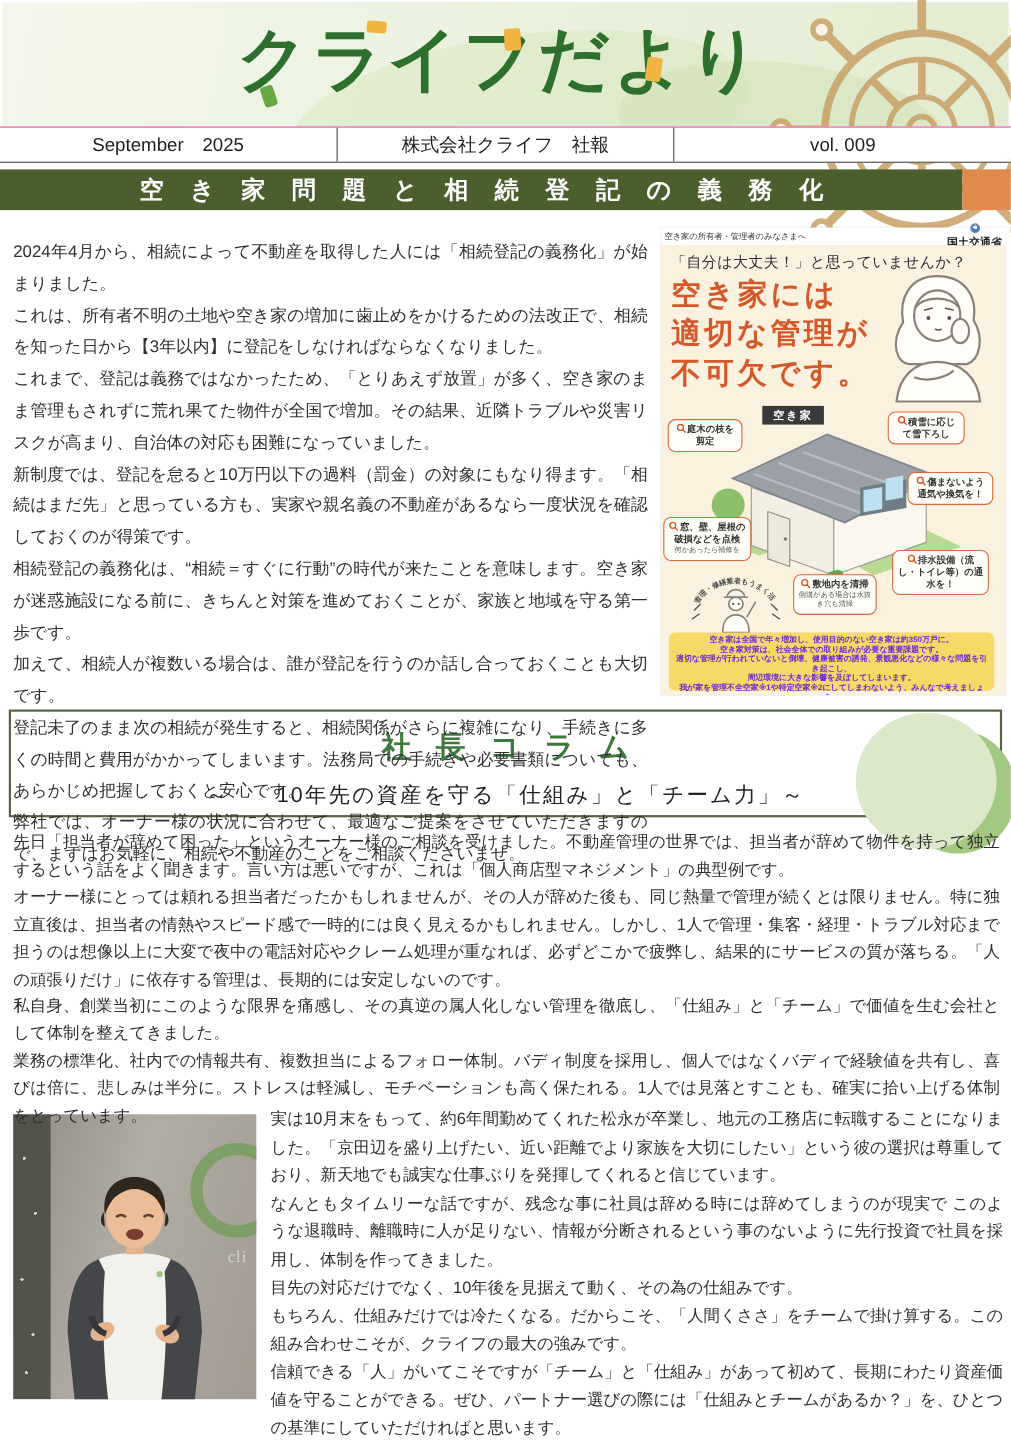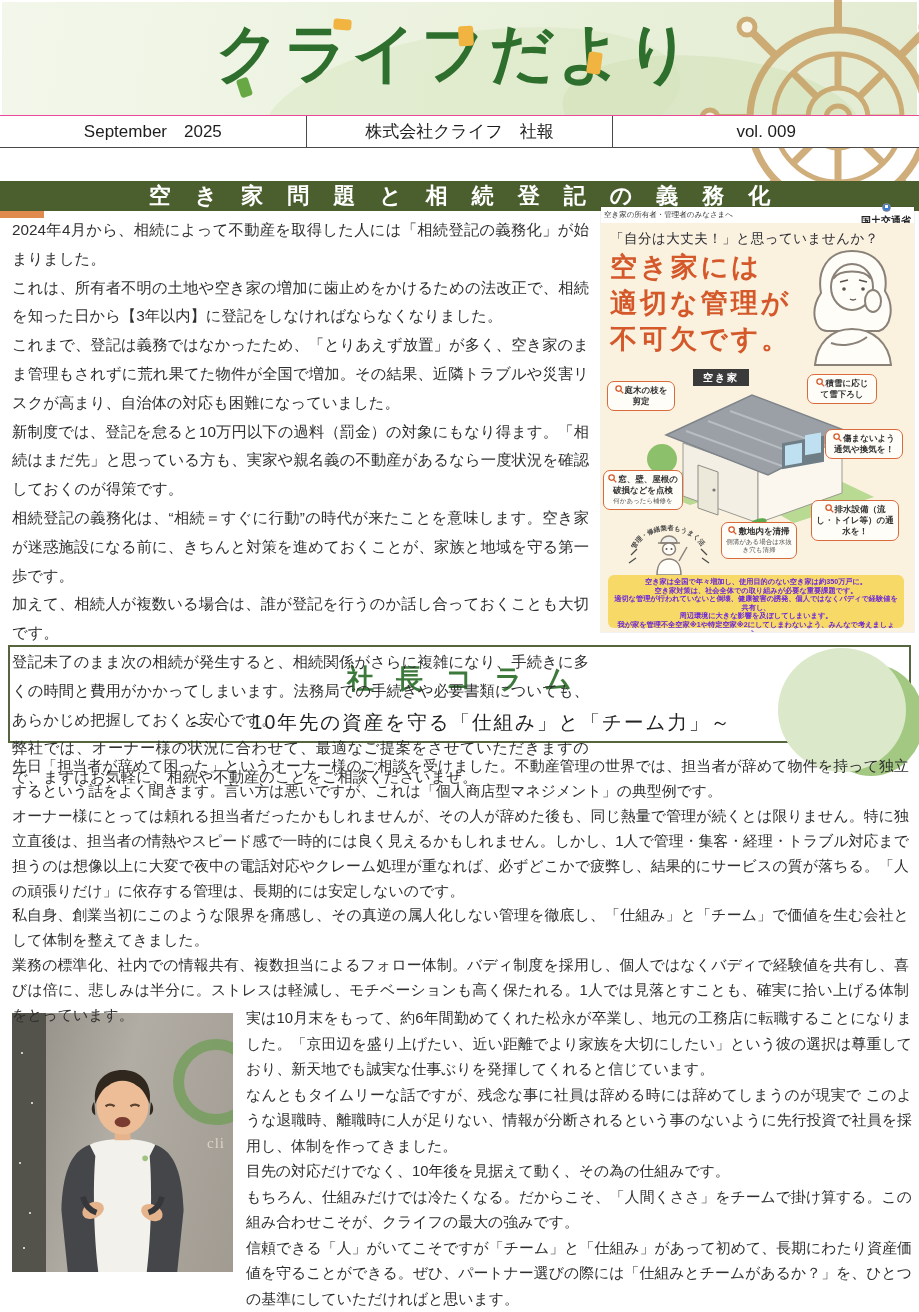--- a/index.html
+++ b/index.html
@@ -23,21 +23,21 @@
   .wheel-wrap { position:absolute; left:688px; top:-32px; width:300px; height:300px; z-index:3; pointer-events:none; }
 
   
   .meta-band { position:absolute; left:0; top:115px; width:919px; height:33px; display:flex;
     background:#fff; border-top:1px solid #ec4899; border-bottom:1px solid #4a4a4a; z-index:4; }
   .meta-cell { flex:1; display:flex; align-items:center; justify-content:center;
     font-size:17px; color:#1d1d1d; white-space:pre; background:transparent; }
   .meta-cell + .meta-cell { border-left:1px solid #4a4a4a; }
 
   
-  .banner { position:absolute; left:0; top:181px; width:919px; height:37px; display:flex; z-index:5;flex-direction:column; }
+  .banner { position:absolute; left:0; top:154px; width:919px; height:37px; display:flex; z-index:5; }
   .banner-main { flex:1; display:flex; align-items:center; justify-content:center; }
   .banner-title { color:#fff; font-size:22px; font-weight:bold; letter-spacing:24px; text-indent:24px; white-space:nowrap; }
   .banner-accent { width:44px; height:37px; }
 
   
   .article-text { position:absolute; left:12px; top:216px; width:577px; font-size:15.3px;
     line-height:28.8px; color:#2f2f2f; text-align:justify; z-index:2; }
   .article-text p, .col-text p, .closing-text p { margin:0; }
 
   
@@ -296,21 +296,21 @@
         <g fill="#5a5248">
             <circle cx="39.5" cy="36" r="1"></circle>
             <circle cx="44.5" cy="36" r="1"></circle>
           </g>
       </svg>
 
       <div class="notice-box" style="background:#f6d967;">
         <div>
             <p>空き家は全国で年々増加し、使用目的のない空き家は約350万戸に。</p>
             <p>空き家対策は、社会全体での取り組みが必要な重要課題です。</p>
-            <p>適切な管理が行われていないと倒壊、健康被害の誘発、個人ではなくバディで経験値を共有し、</p>
+            <p>適切な管理が行われていないと倒壊、健康被害の誘発、景観悪化などの様々な問題を引き起こし、</p>
             <p>周辺環境に大きな影響を及ぼしてしまいます。</p>
             <p>我が家を管理不全空家※1や特定空家※2にしてしまわないよう、みんなで考えましょう。</p>
           </div>
 
       </div>
     </div>
   </div>
 
   <div class="col-box">
     <div class="col-title" style="color:#3c7a3c;">社長コラム</div>

